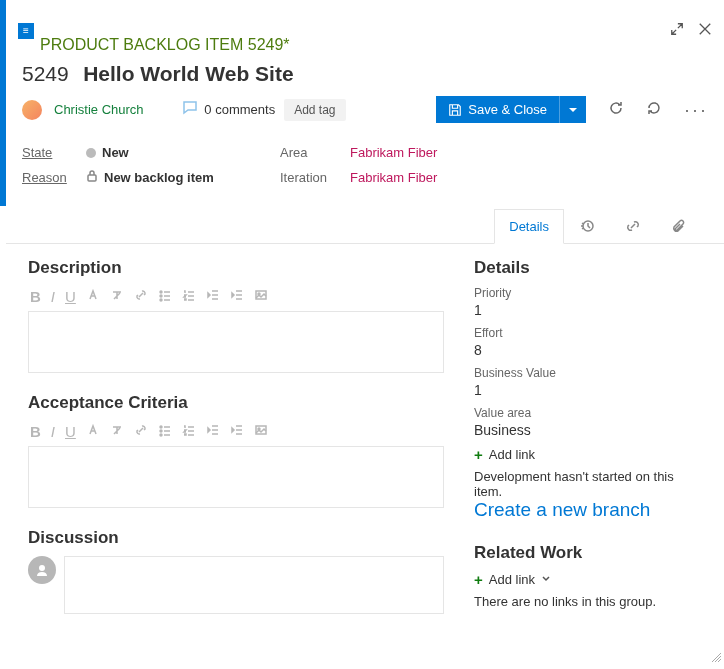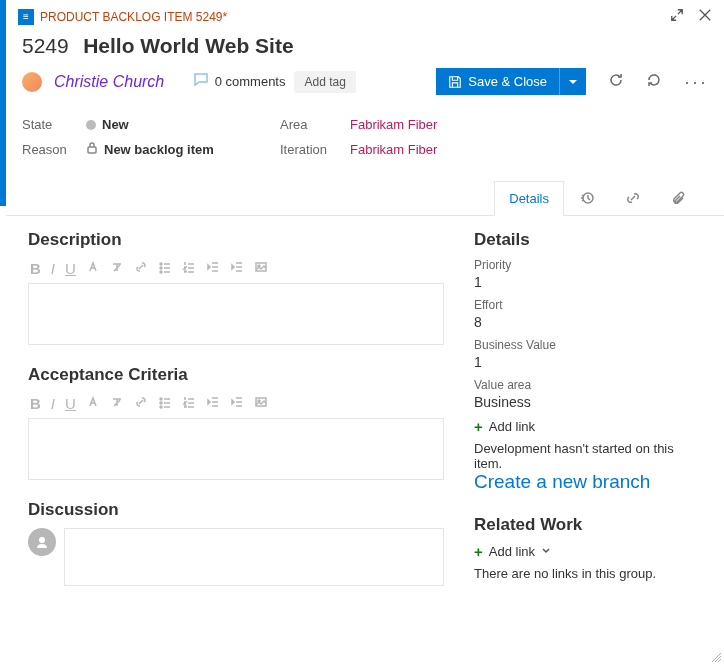--- a/index.html
+++ b/index.html
@@ -2,43 +2,43 @@
 <html><head>
 <meta charset="utf-8">
 <style>
 * { box-sizing: border-box; margin: 0; padding: 0; font-family: "Segoe UI", Arial, sans-serif; }
 body { width: 724px; height: 669px; background: #fff; color: #333; overflow: hidden; position: relative; }
 .blue-strip { position: absolute; left: 0; top: 0; width: 6px; height: 206px; background: #0078d4; }
 .container { margin-left: 6px; }
 .header-row { display: flex; align-items: center; padding: 8px 12px 4px 12px; }
 .doc-icon { width: 16px; height: 16px; background: #0078d4; display: inline-flex; align-items: center; justify-content: center; margin-right: 6px; }
 .doc-icon::before { content: "≡"; color: #fff; font-size: 10px; line-height: 1; }
-.breadcrumb { font-size: 12px; color: #c2410c; flex: 1; }
+.breadcrumb { font-size: 16px; color: #4d7c0f; flex: 1; margin-top: 28px; }
 .win-ctrl { margin-left: 14px; color: #555; cursor: pointer; }
 .win-ctrl svg { width: 14px; height: 14px; stroke: #555; stroke-width: 1.5; fill: none; }
 .title-row { padding: 4px 16px 10px 16px; }
 .title-row .id { font-size: 21px; font-weight: 400; color: #333; margin-right: 10px; }
 .title-row .title { font-size: 21px; font-weight: 700; color: #333; }
 .meta-row { display: flex; align-items: center; padding: 0 16px 14px 16px; gap: 8px; }
 .avatar { width: 20px; height: 20px; border-radius: 50%; background: linear-gradient(135deg, #f7b267, #f4845f); margin-right: 4px; }
-.assignee { font-size: 16px; color: #6d28d9; font-style: italic; }
+.assignee { font-size: 13px; color: #15803d; }
 .spacer { flex: 1; }
 .comments { font-size: 13px; color: #333; display: flex; align-items: center; gap: 6px; margin-right: 1px; }
 .comment-icon svg { width: 16px; height: 16px; fill: #b7b7b7; }
 .addtag { background: #f2f2f2; color: #555; font-size: 12px; padding: 4px 10px; border-radius: 2px; margin-right: 12px; cursor: pointer; }
 .save-group { display: flex; margin-left: 40px; }
 .save-btn { background: #0078d4; color: #fff; font-size: 13px; padding: 6px 12px; display: flex; align-items: center; gap: 6px; cursor: pointer; }
 .save-split { background: #0078d4; color: #fff; padding: 6px 8px; border-left: 1px solid rgba(255,255,255,0.3); cursor: pointer; display: flex; align-items: center; }
 .save-split svg { width: 10px; height: 10px; fill: #fff; }
 .refresh, .undo, .more { margin-left: 14px; color: #666; cursor: pointer; }
 .ric svg { width: 16px; height: 16px; stroke: #666; stroke-width: 1.5; fill: none; }
 .more { font-size: 18px; letter-spacing: 2px; line-height: 1; }
 .fields { padding: 8px 16px 14px 16px; }
 .field-row { display: flex; align-items: center; margin-bottom: 10px; font-size: 13px; }
-.field-label { width: 64px; color: #666; }
+.field-label { width: 64px; color: #666; text-decoration: underline; }
 .field-val { width: 194px; display: flex; align-items: center; gap: 6px; font-weight: bold; }
 .state-dot { width: 10px; height: 10px; border-radius: 50%; background: #bbb; }
 .lock-icon svg { width: 12px; height: 12px; stroke: #888; fill: none; stroke-width: 1.5; }
 .field-label2 { width: 70px; color: #666; }
 .field-val2 { color: #be185d; text-align: right; }
 .tabstrip { display: flex; justify-content: flex-end; padding-right: 22px; border-bottom: 1px solid #e5e5e5; }
 .tab { padding: 8px 14px; font-size: 13px; color: #666; border: 1px solid transparent; display: flex; align-items: center; cursor: pointer; }
 .tab.active { color: #0078d4; border: 1px solid #e5e5e5; border-bottom: 1px solid #fff; margin-bottom: -1px; background: #fff; }
 .tab svg { width: 16px; height: 16px; stroke: #888; fill: none; stroke-width: 1.5; }
 .body-cols { display: flex; padding: 14px 22px 0 22px; gap: 30px; }

